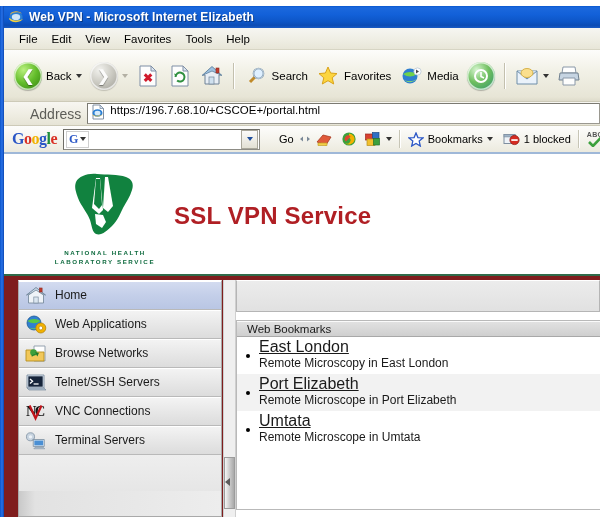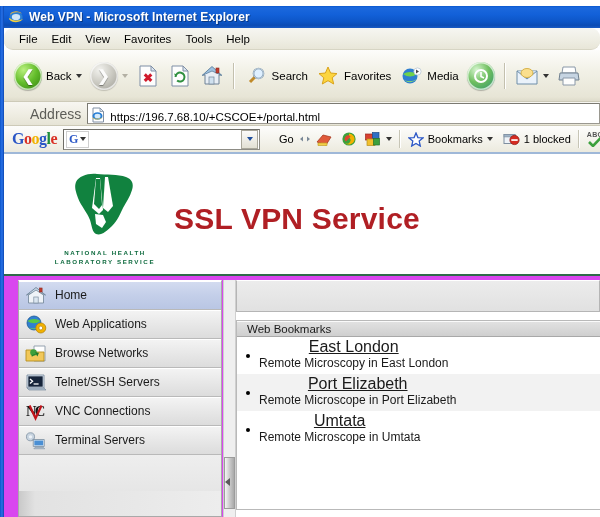--- a/index.html
+++ b/index.html
@@ -53,21 +53,20 @@
 
   
   #menubar {
     position: absolute; left: 4px; top: 28px;
     width: 596px; height: 22px;
     background: linear-gradient(to bottom, #f6f6f2 0%, #efeee4 55%, #e8e6d8 100%);
     border-bottom: 1px solid #d7d5c4;
     display: flex; align-items: center;
     padding-left: 8px;
     box-sizing: border-box;
-    border-radius: 9px;
   }
   .menu-item {
     font-size: 11.5px; color: #000;
     padding: 2px 7px;
     white-space: nowrap;
     cursor: default;
   }
 
   
   #toolbar {
@@ -141,21 +140,21 @@
   #addressbar .addr-label {
     font-size: 14px; color: #5d5d58;
     padding: 0 6px 0 26px; white-space: nowrap;
   }
   #addressbar .addr-field {
     flex: 1; height: 19px; margin-right: 0;
     background: #ffffff;
     border: 1px solid #9a9890;
     border-top-color: #7b7a72;
     border-left-color: #7b7a72;
-    display: flex; align-items: flex-end;
+    display: flex; align-items: flex-start;
     overflow: hidden;
   }
   #addressbar .addr-field .favicon {
     width: 16px; height: 16px; margin: 0 4px 0 2px; flex: none;
   }
   #addressbar .addr-url {
     font-size: 11.5px; color: #000; white-space: nowrap;
   }
 
   
@@ -224,31 +223,30 @@
   }
   #logo .map { position:absolute; left: 20px; top: 0; width: 80px; height: 72px; }
   #logo .logotext {
     position: absolute; left: 0; bottom: 2px; width: 118px;
     text-align: center;
     font-size: 6.2px; font-weight: bold; color: #0f6b3f;
     letter-spacing: 1.6px; line-height: 9px;
   }
   #banner-title {
     position: absolute; left: 170px; top: 46px;
-    font-size: 30px; font-weight: bold;
+    font-size: 24px; font-weight: bold;
     color: #b01f24;
     letter-spacing: 0.2px;
   }
 
   
   #portal-body {
     position: relative;
     height: 241px;
-    background: #d946ef;
-    text-align: center;
+    background: #7f1d1d;
   }
 
   
   #sidebar {
     position: absolute; left: 14px; top: 4px;
     width: 204px; height: 237px;
     background: linear-gradient(to right, #c9c9c9 0%, #e2e2e2 8%, #ededed 100%);
     border: 1px solid #a9a9a9;
     border-top: 1px solid #ffffff;
     box-sizing: border-box;
@@ -372,21 +370,21 @@
 
   <div id="titlebar">
     <span class="ie-icon">
       <svg width="16" height="16" viewBox="0 0 16 16">
         <ellipse cx="8" cy="8" rx="6.6" ry="5" fill="#2a7fd4"></ellipse>
         <ellipse cx="8" cy="8" rx="4.2" ry="3.1" fill="#cfe6f8"></ellipse>
         <path d="M1 10 C4 14.6 13 14 15.2 9.6 C13 12 5 12.6 1.6 9z" fill="#f4d03f"></path>
         <path d="M2 5.2 C4.5 1.2 12 1.6 14 5 C11.6 2.6 4.8 2.6 2.6 5.6z" fill="#e8b73a"></path>
       </svg>
     </span>
-    <span class="title-text">Web VPN - Microsoft Internet Explorer</span>
+    <span class="title-text">Web VPN - Microsoft Internet Elizabeth</span>
   </div>
 
   <div id="menubar">
     <div class="menu-item">File</div>
     <div class="menu-item">Edit</div>
     <div class="menu-item">View</div>
     <div class="menu-item">Favorites</div>
     <div class="menu-item">Tools</div>
     <div class="menu-item">Help</div>
   </div>

